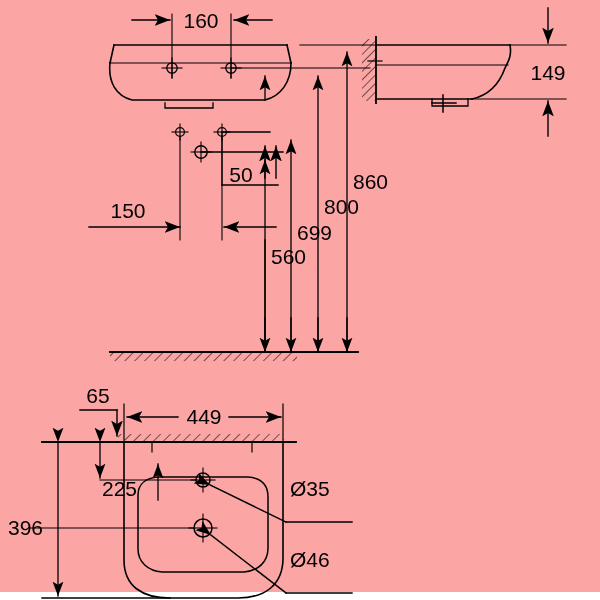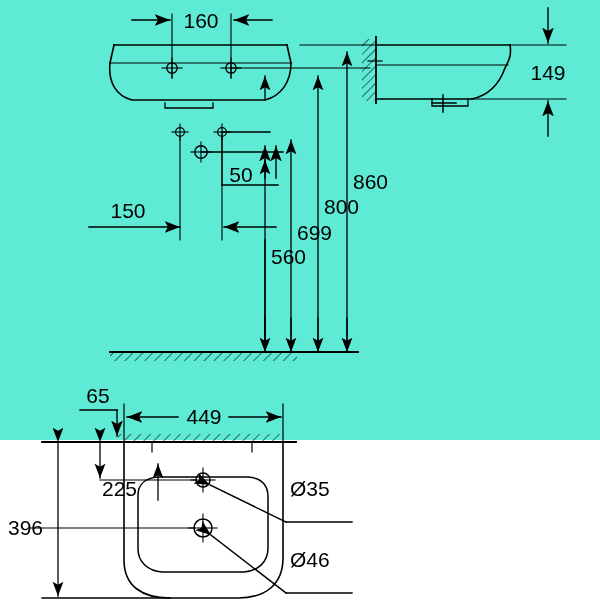--- a/index.html
+++ b/index.html
@@ -1,18 +1,18 @@
 <!DOCTYPE html>
 <html><head>
 <meta charset="utf-8">
 <style>
   html,body{margin:0;padding:0;background:#ffffff;}
   body{width:600px;height:600px;overflow:hidden;
        font-family:"Liberation Sans",sans-serif;}
-  #sheet{position:relative;width:600px;height:440px;background:#5eead4;}
+  #sheet{position:relative;width:600px;height:592px;background:#fca5a5;}
   svg{display:block;}
   .dimtext{font-family:"Liberation Sans",sans-serif;font-size:21px;fill:#000;}
 </style>
 </head>
 <body>
 
 <div id="sheet">
 <svg width="600" height="600" viewBox="0 0 600 600">
 
   <defs>

